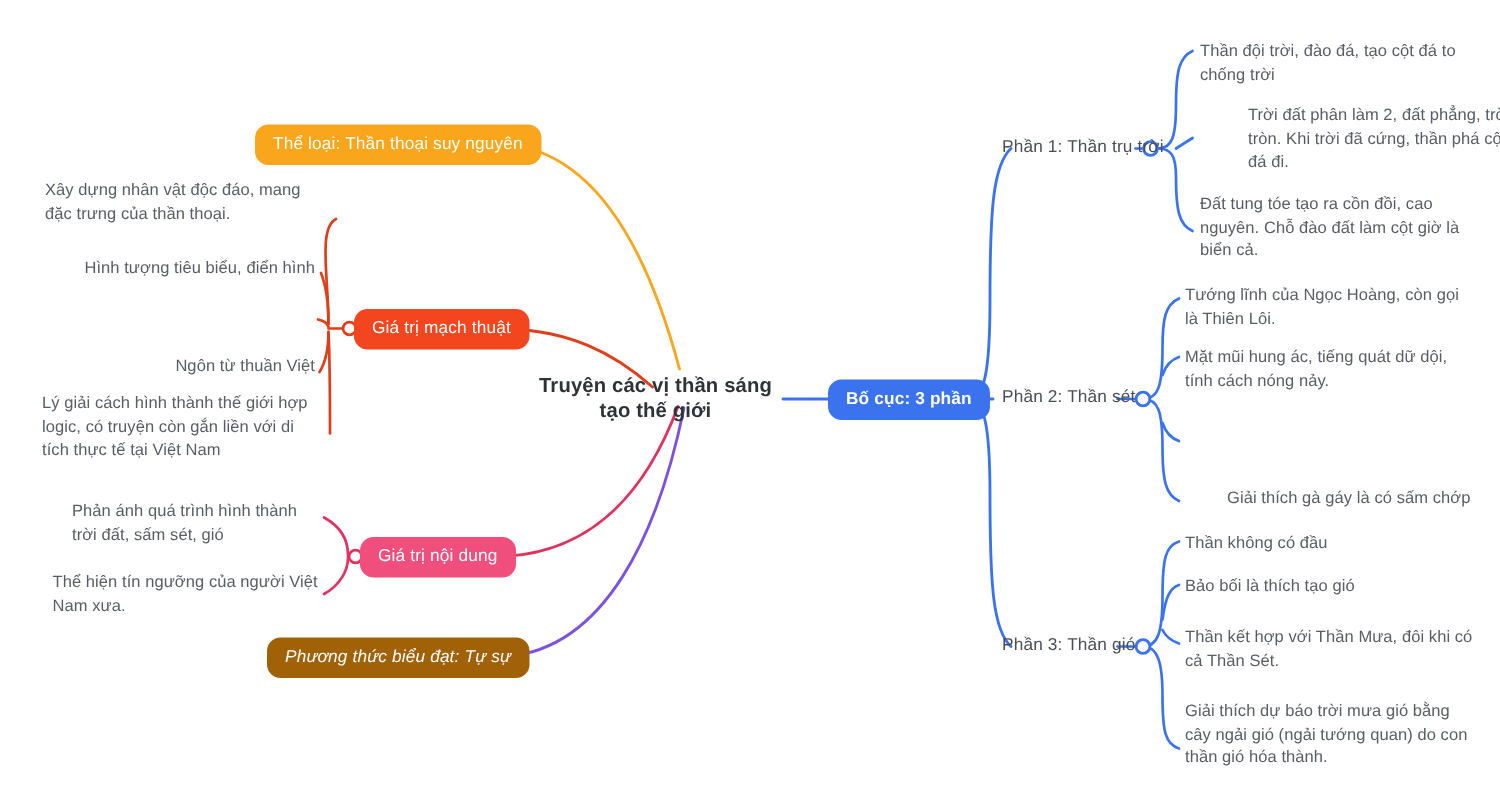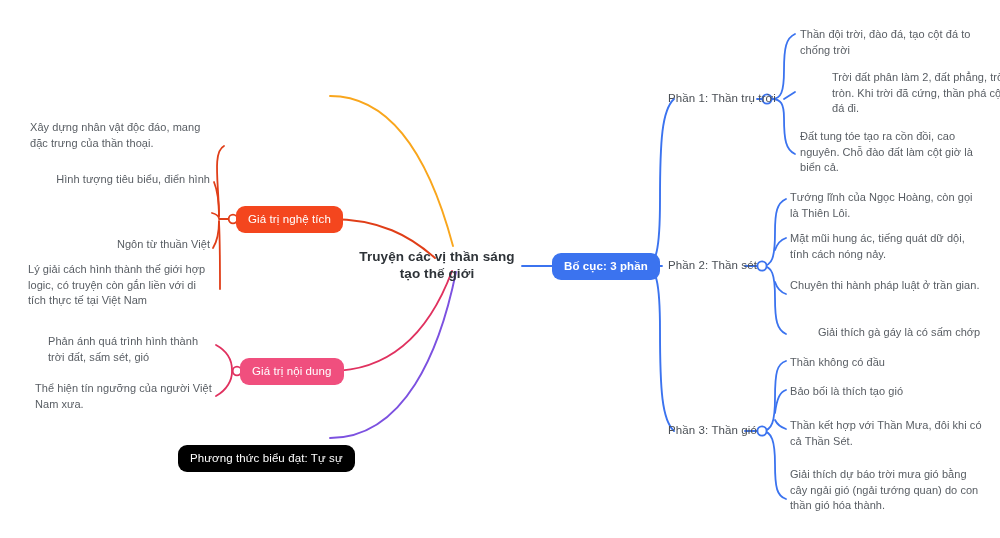--- a/index.html
+++ b/index.html
@@ -128,26 +128,27 @@
     <circle cx="767" cy="99" r="4.6" fill="#ffffff" stroke="#3b73ef" stroke-width="1.9"></circle>
     <circle cx="233" cy="219" r="4.3" fill="#ffffff" stroke="#e03e18" stroke-width="1.8"></circle>
     <circle cx="237" cy="371" r="4.3" fill="#ffffff" stroke="#e0315f" stroke-width="1.8"></circle>
   </svg>
 
   <div class="root-title" style="left:352px; top:248px; width:170px;">
     <div>Truyện các vị thần sáng</div>
     <div>tạo thế giới</div>
   </div>
 
+  <div class="pill" style="left:170px; top:83px; background:#f9a61c;">Thể loại: Thần thoại suy nguyên</div>
 
-  <div class="pill" style="left:236px; top:206px; background:#f4461e;">Giá trị nghệ tích</div>
+  <div class="pill" style="left:236px; top:206px; background:#f4461e;">Giá trị mạch thuật</div>
 
   <div class="pill" style="left:240px; top:358px; background:#f04f7e;">Giá trị nội dung</div>
 
-  <div class="pill" style="left:178px; top:445px; background:#000000;">Phương thức biểu đạt: Tự sự</div>
+  <div class="pill" style="left:178px; top:425px; background:#a16207;font-style:italic;">Phương thức biểu đạt: Tự sự</div>
 
   <div class="pill" style="left:552px; top:253px; background:#3b73ef;font-weight:bold;">Bố cục: 3 phần</div>
 
   <div class="leaf left-ragged" style="left:30px; top:120px; width:180px;">Xây dựng nhân vật độc đáo, mang đặc trưng của thần thoại.</div>
 
   <div class="leaf left-align-right" style="left:40px; top:172px; width:170px;text-align:right;">Hình tượng tiêu biểu, điển hình</div>
 
 
   <div class="leaf left-align-right" style="left:40px; top:237px; width:170px;">Ngôn từ thuần Việt</div>
 
@@ -166,21 +167,20 @@
   <div class="leaf right" style="left:800px; top:27px; width:186px;">Thần đội trời, đào đá, tạo cột đá to chống trời</div>
 
   <div class="leaf right" style="left:832px; top:70px; width:186px;">Trời đất phân làm 2, đất phẳng, trời tròn. Khi trời đã cứng, thần phá cột đá đi.</div>
 
   <div class="leaf right" style="left:800px; top:129px; width:186px;">Đất tung tóe tạo ra cồn đồi, cao nguyên. Chỗ đào đất làm cột giờ là biển cả.</div>
 
   <div class="leaf right" style="left:790px; top:231px; width:192px;">Mặt mũi hung ác, tiếng quát dữ dội, tính cách nóng nảy.</div>
 
   <div class="leaf right" style="left:790px; top:190px; width:192px;">Tướng lĩnh của Ngọc Hoàng, còn gọi là Thiên Lôi.</div>
 
-  <div class="leaf right" style="left:790px; top:278px; width:192px;">Chuyên thi hành pháp luật ở trần gian.</div>
 
   <div class="leaf right" style="left:790px; top:325px; width:200px;margin-left:28px;">Giải thích gà gáy là có sấm chớp</div>
 
   <div class="leaf right" style="left:790px; top:355px; width:192px;">Thần không có đầu</div>
 
   <div class="leaf right" style="left:790px; top:384px; width:192px;">Bảo bối là thích tạo gió</div>
 
   <div class="leaf right" style="left:790px; top:418px; width:192px;">Thần kết hợp với Thần Mưa, đôi khi có cả Thần Sét.</div>
 
   <div class="leaf right" style="left:790px; top:467px; width:192px;">Giải thích dự báo trời mưa gió bằng cây ngải gió (ngải tướng quan) do con thần gió hóa thành.</div>

